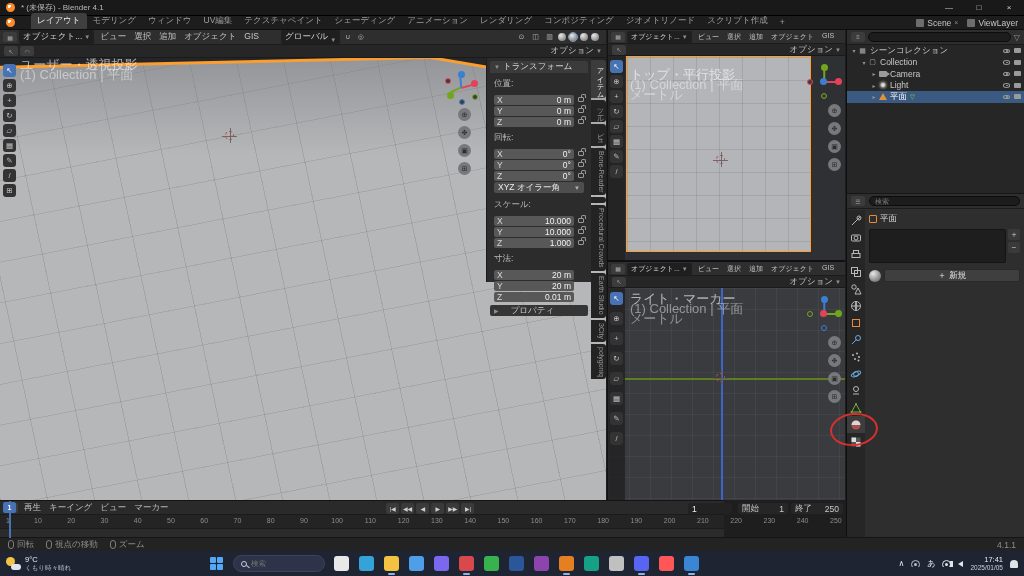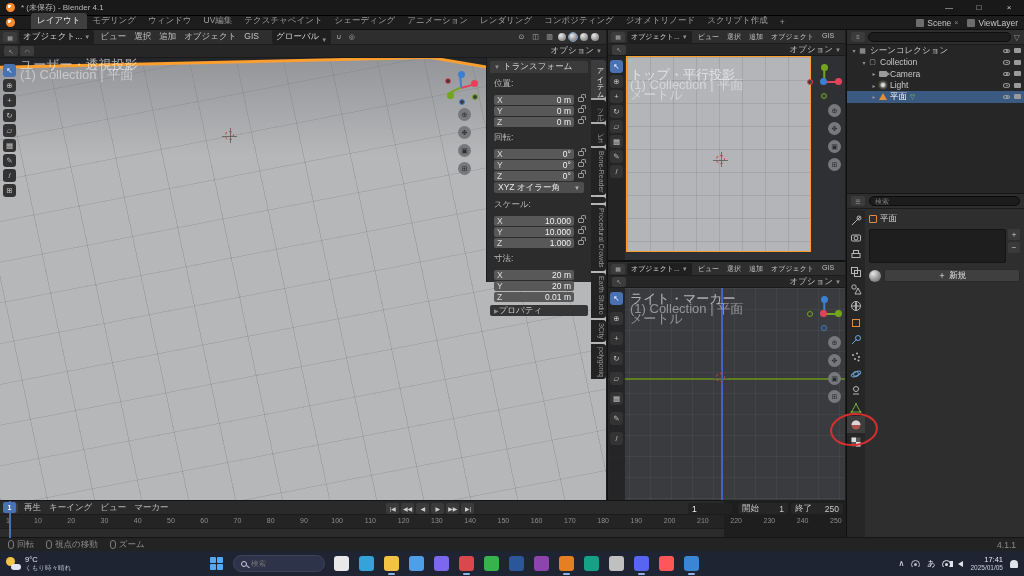--- a/index.html
+++ b/index.html
@@ -65,21 +65,21 @@
   .np-head{height:12px;background:#3b3b3b;border-radius:2px 2px 0 0;display:flex;align-items:center;gap:3px;color:#dcdcdc;padding:0 4px;}
   .np-label{height:21px;display:flex;align-items:center;color:#bdbdbd;padding-left:4px;margin-top:0;}
   .np-row{height:11px;display:flex;align-items:center;padding-left:4px;}
   .np-field{width:80px;height:10px;background:#585858;border-radius:2px;display:flex;align-items:center;padding:0 3px;color:#f2f2f2;}
   .np-axis{width:8px;color:#d8d8d8;}
   .np-val{margin-left:auto;}
   .np-lock{position:relative;width:6px;height:5px;border:1px solid #9a9a9a;border-radius:1px;margin-left:4px;}
   .np-lock::before{content:'';position:absolute;top:-4px;left:2px;width:3px;height:3px;border:1px solid #9a9a9a;border-bottom:none;border-radius:2px 2px 0 0;}
   .np-dd{height:11px;margin:1px 0 1px 4px;width:90px;background:#4e4e4e;border-radius:2px;display:flex;align-items:center;padding:0 4px;color:#eaeaea;}
   .np-dd-arrow{margin-left:auto;color:#b0b0b0;font-size:6px;}
-  .np-collapsed{height:11px;background:#353535;border-radius:2px;display:flex;align-items:center;gap:0;color:#cfcfcf;padding:0 4px;margin-top:3px;}
+  .np-collapsed{height:11px;background:#353535;border-radius:2px;display:flex;align-items:center;gap:12px;color:#cfcfcf;padding:0 4px;margin-top:3px;}
   #npanel-tabs{left:591px;top:58px;width:15px;height:310px;display:flex;flex-direction:column;gap:2px;z-index:8;padding-top:2px;}
   .np-tab{writing-mode:vertical-rl;font-size:7px;color:#969696;background:#232323;border-radius:0 3px 3px 0;padding:3px 1px;text-align:center;white-space:nowrap;}
   .np-tab.active{background:#3c3c3c;color:#efefef;}
   
   #vp-top-header{left:607px;top:30px;width:238px;height:14px;border-left:1px solid #131313;}
   #vp-top-tools{left:607px;top:44px;width:238px;height:12px;border-left:1px solid #131313;}
   #vp-top-canvas{left:607px;top:56px;width:238px;height:204px;background:#2f3033;overflow:hidden;border-left:1px solid #131313;}
   .topplane{position:absolute;left:18px;top:0;width:185px;height:196px;background:#b4b5b8;border:1.5px solid #fd9d2c;
     background-image:linear-gradient(rgba(0,0,0,.09) 1px,transparent 1px),linear-gradient(90deg,rgba(0,0,0,.09) 1px,transparent 1px);background-size:23px 23px;}
   #vp-split{left:607px;top:260px;width:238px;height:2px;background:#101010;}
@@ -222,21 +222,21 @@
     <span>オブジェクト...</span>
     <span class="dd-arrow">▼</span>
   </span>
   <span class="vph-menus" style="display:flex;">
       <span class="vph-menu">ビュー</span>
       <span class="vph-menu">選択</span>
       <span class="vph-menu">追加</span>
       <span class="vph-menu">オブジェクト</span>
       <span class="vph-menu">GIS</span>
     </span>
-  <span class="mode-dd" style="margin-left:7px;align-items:flex-end;">
+  <span class="mode-dd" style="margin-left:16px;align-items:flex-end;">
     <span>グローバル</span>
     <span class="dd-arrow">▼</span>
   </span>
   <span class="hdr-ic">∪</span>
   <span class="hdr-ic">◎</span>
   <div style="margin-left:auto;display:flex;align-items:center;gap:3px;padding-right:4px;">
     <span class="hdr-ic">⊙</span>
     <span class="hdr-ic">◫</span>
     <span class="hdr-ic">▥</span>
     <span class="shade-ball"></span>

